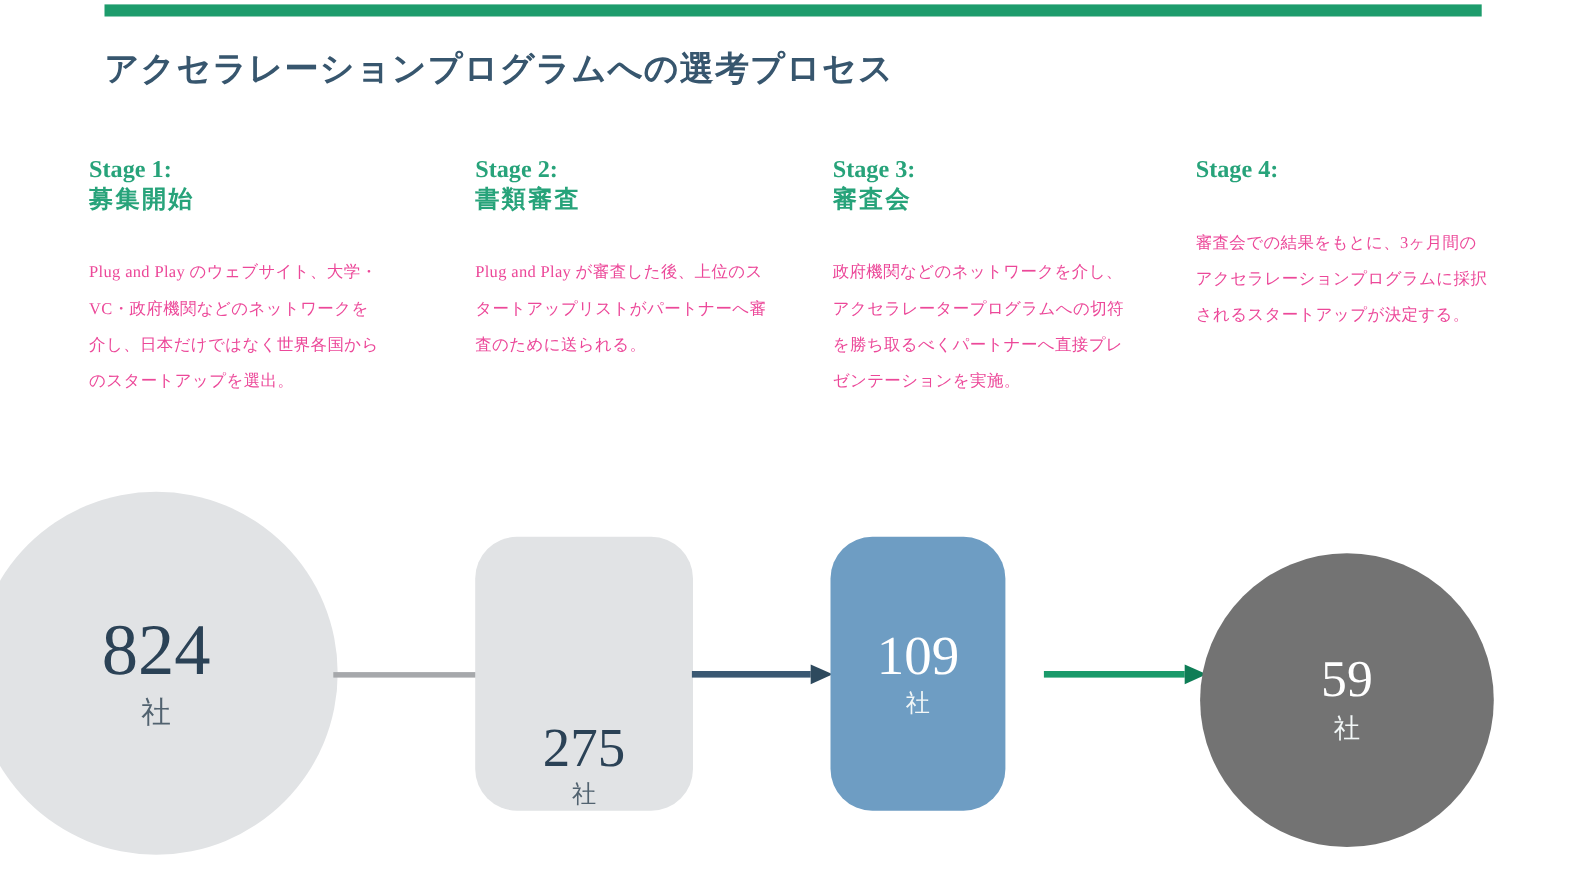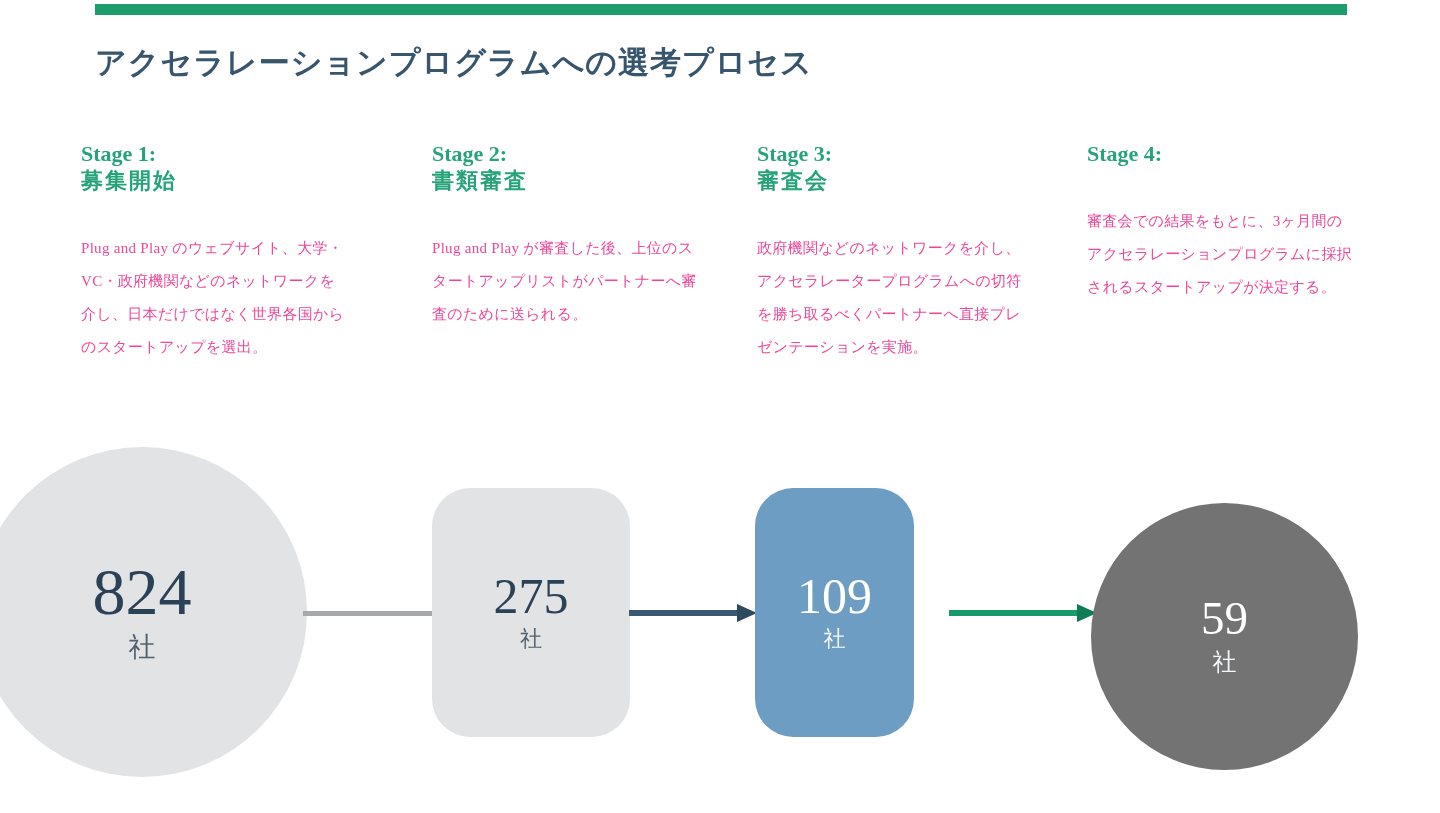--- a/index.html
+++ b/index.html
@@ -15,21 +15,21 @@
   .stage { position:absolute; top:140px; width:285px; }
   .stage-1 { left:81px; } .stage-2 { left:432px; } .stage-3 { left:757px; } .stage-4 { left:1087px; }
   .stage-label { font-size:22px; font-weight:bold; color:#27a37a; line-height:27px; }
   .stage-label.ja { letter-spacing:2px; }
   .stage-desc {
     margin:38px 0 0; width:266px; font-size:15px; line-height:33px;
     color:#ec4899; letter-spacing:0.3px; word-break:break-all;
   }
   .node { position:absolute; display:flex; flex-direction:column; align-items:center; justify-content:center; }
   .node-1 { left:-23px; top:447px; width:330px; height:330px; border-radius:50%; background:#e1e3e5; }
-  .node-2 { left:432px; top:488px; width:198px; height:249px; border-radius:38px; background:#e1e3e5; }
+  .node-2 { left:432px; top:488px; width:198px; height:249px; border-radius:38px; background:#e1e3e5;justify-content:flex-end; }
   .node-3 { left:755px; top:488px; width:159px; height:249px; border-radius:38px; background:#6e9dc3; }
   .node-4 { left:1091px; top:503px; width:267px; height:267px; border-radius:50%; background:#737373; }
   .num { line-height:1; color:#2b4256; letter-spacing:0; }
   .node-1 .num { font-size:66px; }
   .node-2 .num { font-size:50px; }
   .node-3 .num { font-size:50px; color:#ffffff; }
   .node-4 .num { font-size:47px; color:#ffffff; }
   .unit { color:#51626f; }
   .node-1 .unit { font-size:27px; margin-top:4px; }
   .node-2 .unit { font-size:22px; margin-top:3px; }

